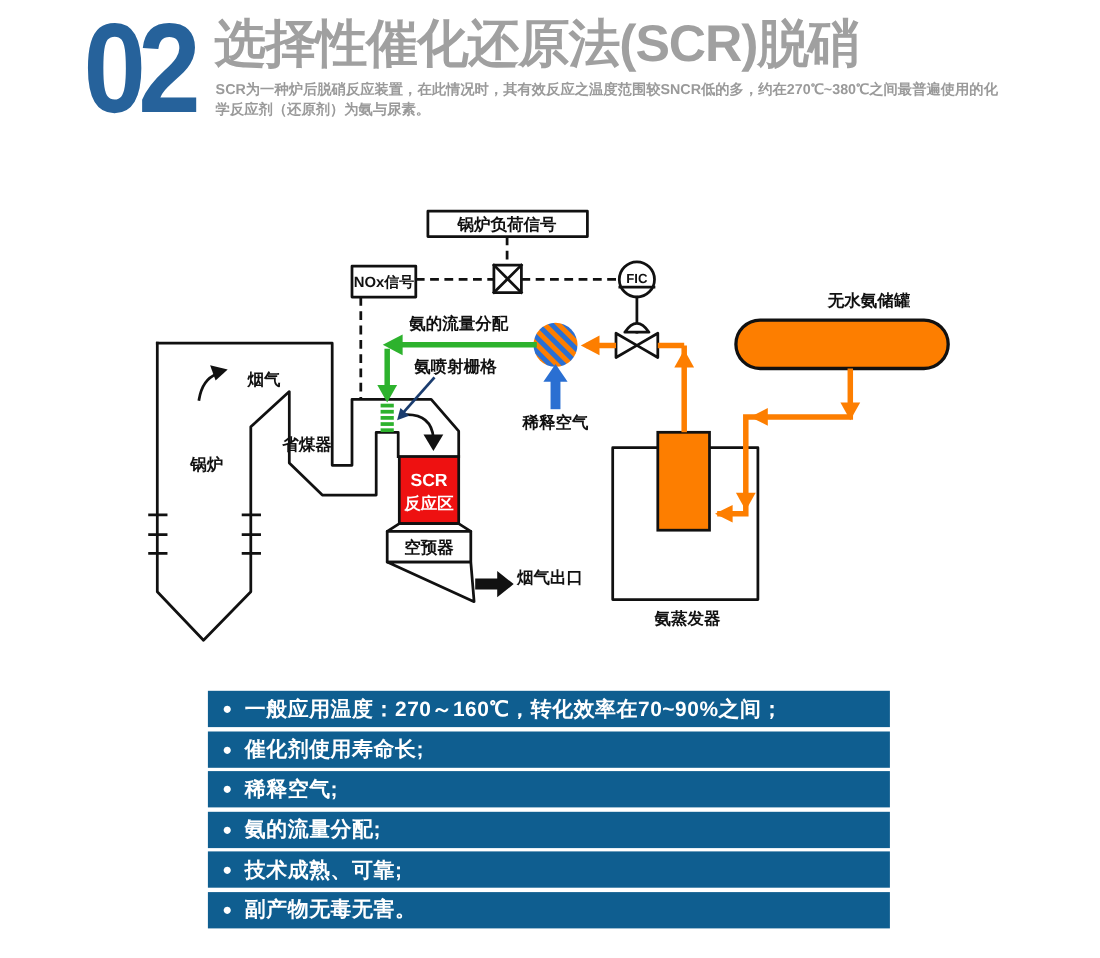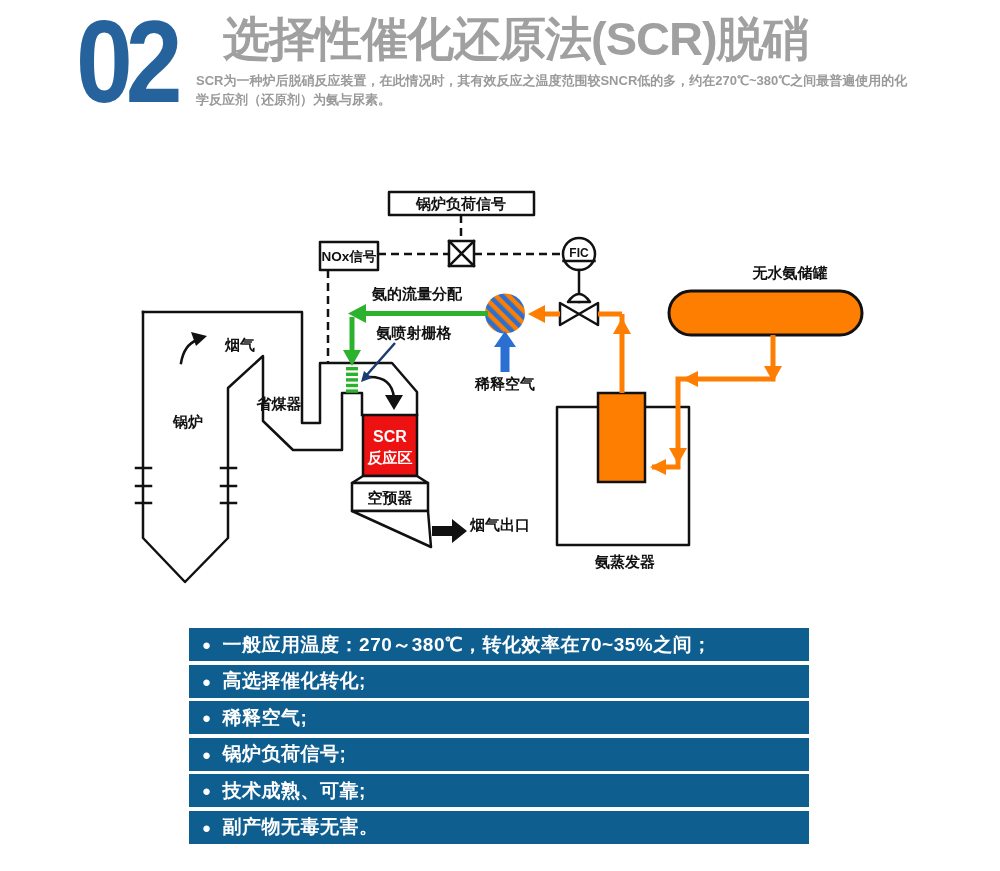--- a/index.html
+++ b/index.html
@@ -3,21 +3,21 @@
 <meta charset="utf-8">
 <style>
   html,body{margin:0;padding:0;background:#fff;}
   .page{position:relative;width:1000px;height:871px;background:#fff;overflow:hidden;
         font-family:"Liberation Sans",sans-serif;}
   
   .big-num{position:absolute;left:76px;top:4px;font-size:116px;font-weight:bold;
            color:var(--accent_blue);letter-spacing:-8px;transform:scaleX(.88);
            transform-origin:left top;line-height:1;}
   .title{position:absolute;left:195px;top:12px;font-size:47px;font-weight:bold;
-         color:var(--title_gray);letter-spacing:-1px;white-space:nowrap;line-height:1.15;margin-left:28px;}
+         color:var(--title_gray);letter-spacing:-1px;white-space:nowrap;line-height:1.15;}
   .subtitle{position:absolute;left:196px;top:71px;width:716px;font-size:13px;
             font-weight:bold;color:var(--subtitle_gray);line-height:19px;}
   
   svg.diagram{position:absolute;left:0;top:0;}
   .blk{stroke:#111;stroke-width:2.5;fill:none;stroke-linejoin:round;stroke-linecap:square;}
   .blkfill{stroke:#111;stroke-width:2.5;fill:#fff;stroke-linejoin:round;}
   .blksolid{fill:#111;stroke:none;}
   .dash{stroke:#111;stroke-width:2.5;fill:none;stroke-dasharray:8 5;}
   .orange-line{stroke:var(--orange);stroke-width:5;fill:none;stroke-linejoin:miter;}
   .orange-fill{fill:var(--orange);stroke:none;}
@@ -170,33 +170,33 @@
     <text class="lbl" x="414" y="338">氨喷射栅格</text>
     <g>
       <path class="navy-line" d="M395,343 L365,377"></path>
       <polygon class="navy-fill" points="361,382 372,378 364,371"></polygon>
     </g>
   </svg>
 
   <div class="bars">
     <div class="bar">
       <span class="dot">●</span>
-      <span>一般应用温度：270～380℃，转化效率在70~35%之间；</span>
-    </div>
-    <div class="bar">
-      <span class="dot">●</span>
-      <span>高选择催化转化;</span>
+      <span>一般应用温度：270～160℃，转化效率在70~90%之间；</span>
+    </div>
+    <div class="bar">
+      <span class="dot">●</span>
+      <span>催化剂使用寿命长;</span>
     </div>
     <div class="bar">
       <span class="dot">●</span>
       <span>稀释空气;</span>
     </div>
     <div class="bar">
       <span class="dot">●</span>
-      <span>锅炉负荷信号;</span>
+      <span>氨的流量分配;</span>
     </div>
     <div class="bar">
       <span class="dot">●</span>
       <span>技术成熟、可靠;</span>
     </div>
     <div class="bar">
       <span class="dot">●</span>
       <span>副产物无毒无害。</span>
     </div>
   </div>

